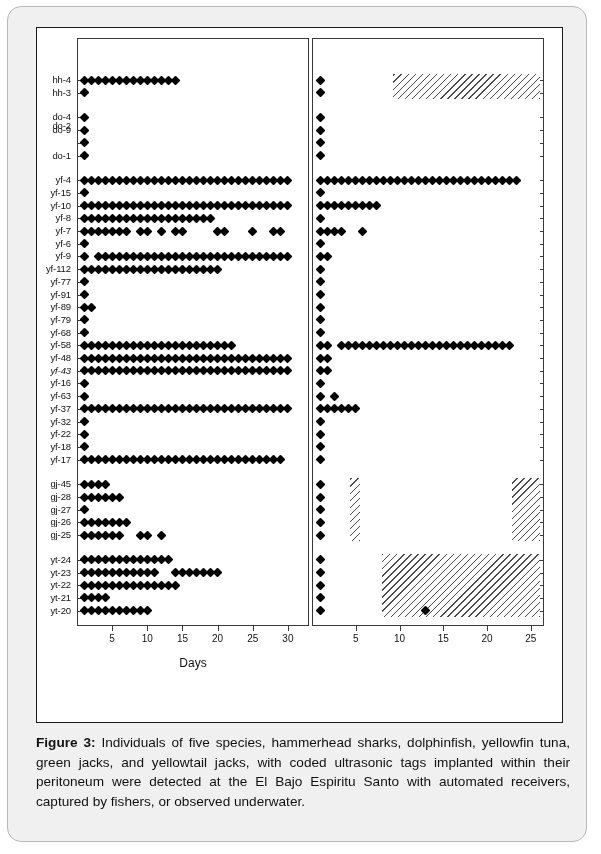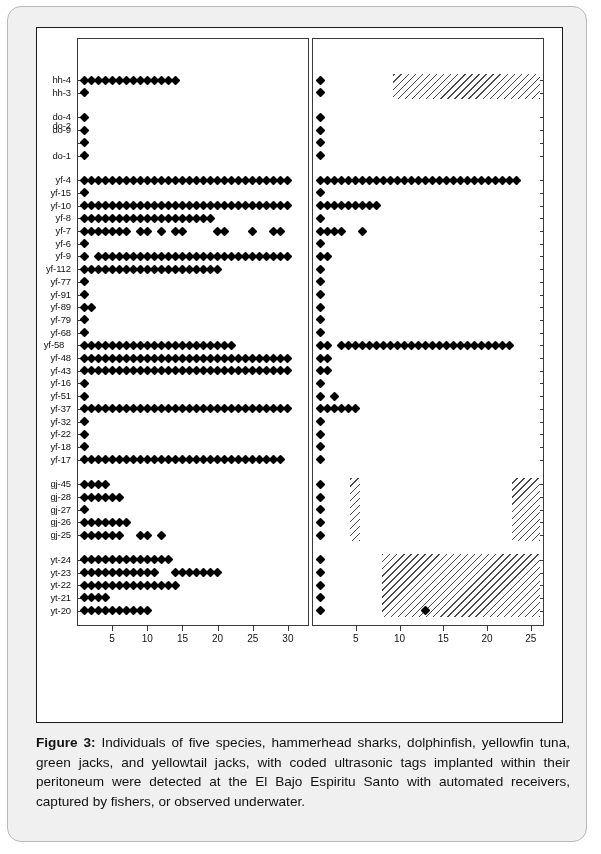--- a/index.html
+++ b/index.html
@@ -108,25 +108,25 @@
         <div class="row-label" style="left: 0px; top: 185.3px; width: 34px;">yf-8</div>
         <div class="row-label" style="left: 0px; top: 198px; width: 34px;">yf-7</div>
         <div class="row-label" style="left: 0px; top: 210.7px; width: 34px;">yf-6</div>
         <div class="row-label" style="left: 0px; top: 223.4px; width: 34px;">yf-9</div>
         <div class="row-label" style="left: 0px; top: 236.1px; width: 34px;">yf-112</div>
         <div class="row-label" style="left: 0px; top: 248.8px; width: 34px;">yf-77</div>
         <div class="row-label" style="left: 0px; top: 261.5px; width: 34px;">yf-91</div>
         <div class="row-label" style="left: 0px; top: 274.2px; width: 34px;">yf-89</div>
         <div class="row-label" style="left: 0px; top: 286.9px; width: 34px;">yf-79</div>
         <div class="row-label" style="left: 0px; top: 299.6px; width: 34px;">yf-68</div>
-        <div class="row-label" style="left: 0px; top: 312.3px; width: 34px; text-align: center;">yf-58</div>
+        <div class="row-label" style="left: 0px; top: 312.3px; width: 34px;">yf-58</div>
         <div class="row-label" style="left: 0px; top: 325px; width: 34px;">yf-48</div>
-        <div class="row-label" style="left: 0px; top: 337.7px; width: 34px;">yf-43</div>
+        <div class="row-label" style="left: 0px; top: 337.7px; width: 34px; font-style: italic;">yf-43</div>
         <div class="row-label" style="left: 0px; top: 350.4px; width: 34px;">yf-16</div>
-        <div class="row-label" style="left: 0px; top: 363.1px; width: 34px;">yf-51</div>
+        <div class="row-label" style="left: 0px; top: 363.1px; width: 34px;">yf-63</div>
         <div class="row-label" style="left: 0px; top: 375.8px; width: 34px;">yf-37</div>
         <div class="row-label" style="left: 0px; top: 388.5px; width: 34px;">yf-32</div>
         <div class="row-label" style="left: 0px; top: 401.2px; width: 34px;">yf-22</div>
         <div class="row-label" style="left: 0px; top: 413.9px; width: 34px;">yf-18</div>
         <div class="row-label" style="left: 0px; top: 426.6px; width: 34px;">yf-17</div>
         <div class="row-label" style="left: 0px; top: 451.3px; width: 34px;">gj-45</div>
         <div class="row-label" style="left: 0px; top: 464px; width: 34px;">gj-28</div>
         <div class="row-label" style="left: 0px; top: 476.7px; width: 34px;">gj-27</div>
         <div class="row-label" style="left: 0px; top: 489.4px; width: 34px;">gj-26</div>
         <div class="row-label" style="left: 0px; top: 502.1px; width: 34px;">gj-25</div>
@@ -180,20 +180,21 @@
         <div class="tickmark" style="left: 40px; top: 456.3px; width: 4px; height: 1px;"></div>
         <div class="tickmark" style="left: 40px; top: 469px; width: 4px; height: 1px;"></div>
         <div class="tickmark" style="left: 40px; top: 481.7px; width: 4px; height: 1px;"></div>
         <div class="tickmark" style="left: 40px; top: 494.4px; width: 4px; height: 1px;"></div>
         <div class="tickmark" style="left: 40px; top: 507.1px; width: 4px; height: 1px;"></div>
         <div class="tickmark" style="left: 40px; top: 531.8px; width: 4px; height: 1px;"></div>
         <div class="tickmark" style="left: 40px; top: 544.5px; width: 4px; height: 1px;"></div>
         <div class="tickmark" style="left: 40px; top: 557.2px; width: 4px; height: 1px;"></div>
         <div class="tickmark" style="left: 40px; top: 569.9px; width: 4px; height: 1px;"></div>
         <div class="tickmark" style="left: 40px; top: 582.6px; width: 4px; height: 1px;"></div>
+        <div class="axis-title" style="left: 40px; top: 628px; width: 232px;">Days</div>
         <div class="marker" style="left: 43.5303px; top: 48.5px;"></div>
         <div class="marker" style="left: 50.5606px; top: 48.5px;"></div>
         <div class="marker" style="left: 57.5909px; top: 48.5px;"></div>
         <div class="marker" style="left: 64.6212px; top: 48.5px;"></div>
         <div class="marker" style="left: 71.6515px; top: 48.5px;"></div>
         <div class="marker" style="left: 78.6818px; top: 48.5px;"></div>
         <div class="marker" style="left: 85.7121px; top: 48.5px;"></div>
         <div class="marker" style="left: 92.7424px; top: 48.5px;"></div>
         <div class="marker" style="left: 99.7727px; top: 48.5px;"></div>
         <div class="marker" style="left: 106.803px; top: 48.5px;"></div>

